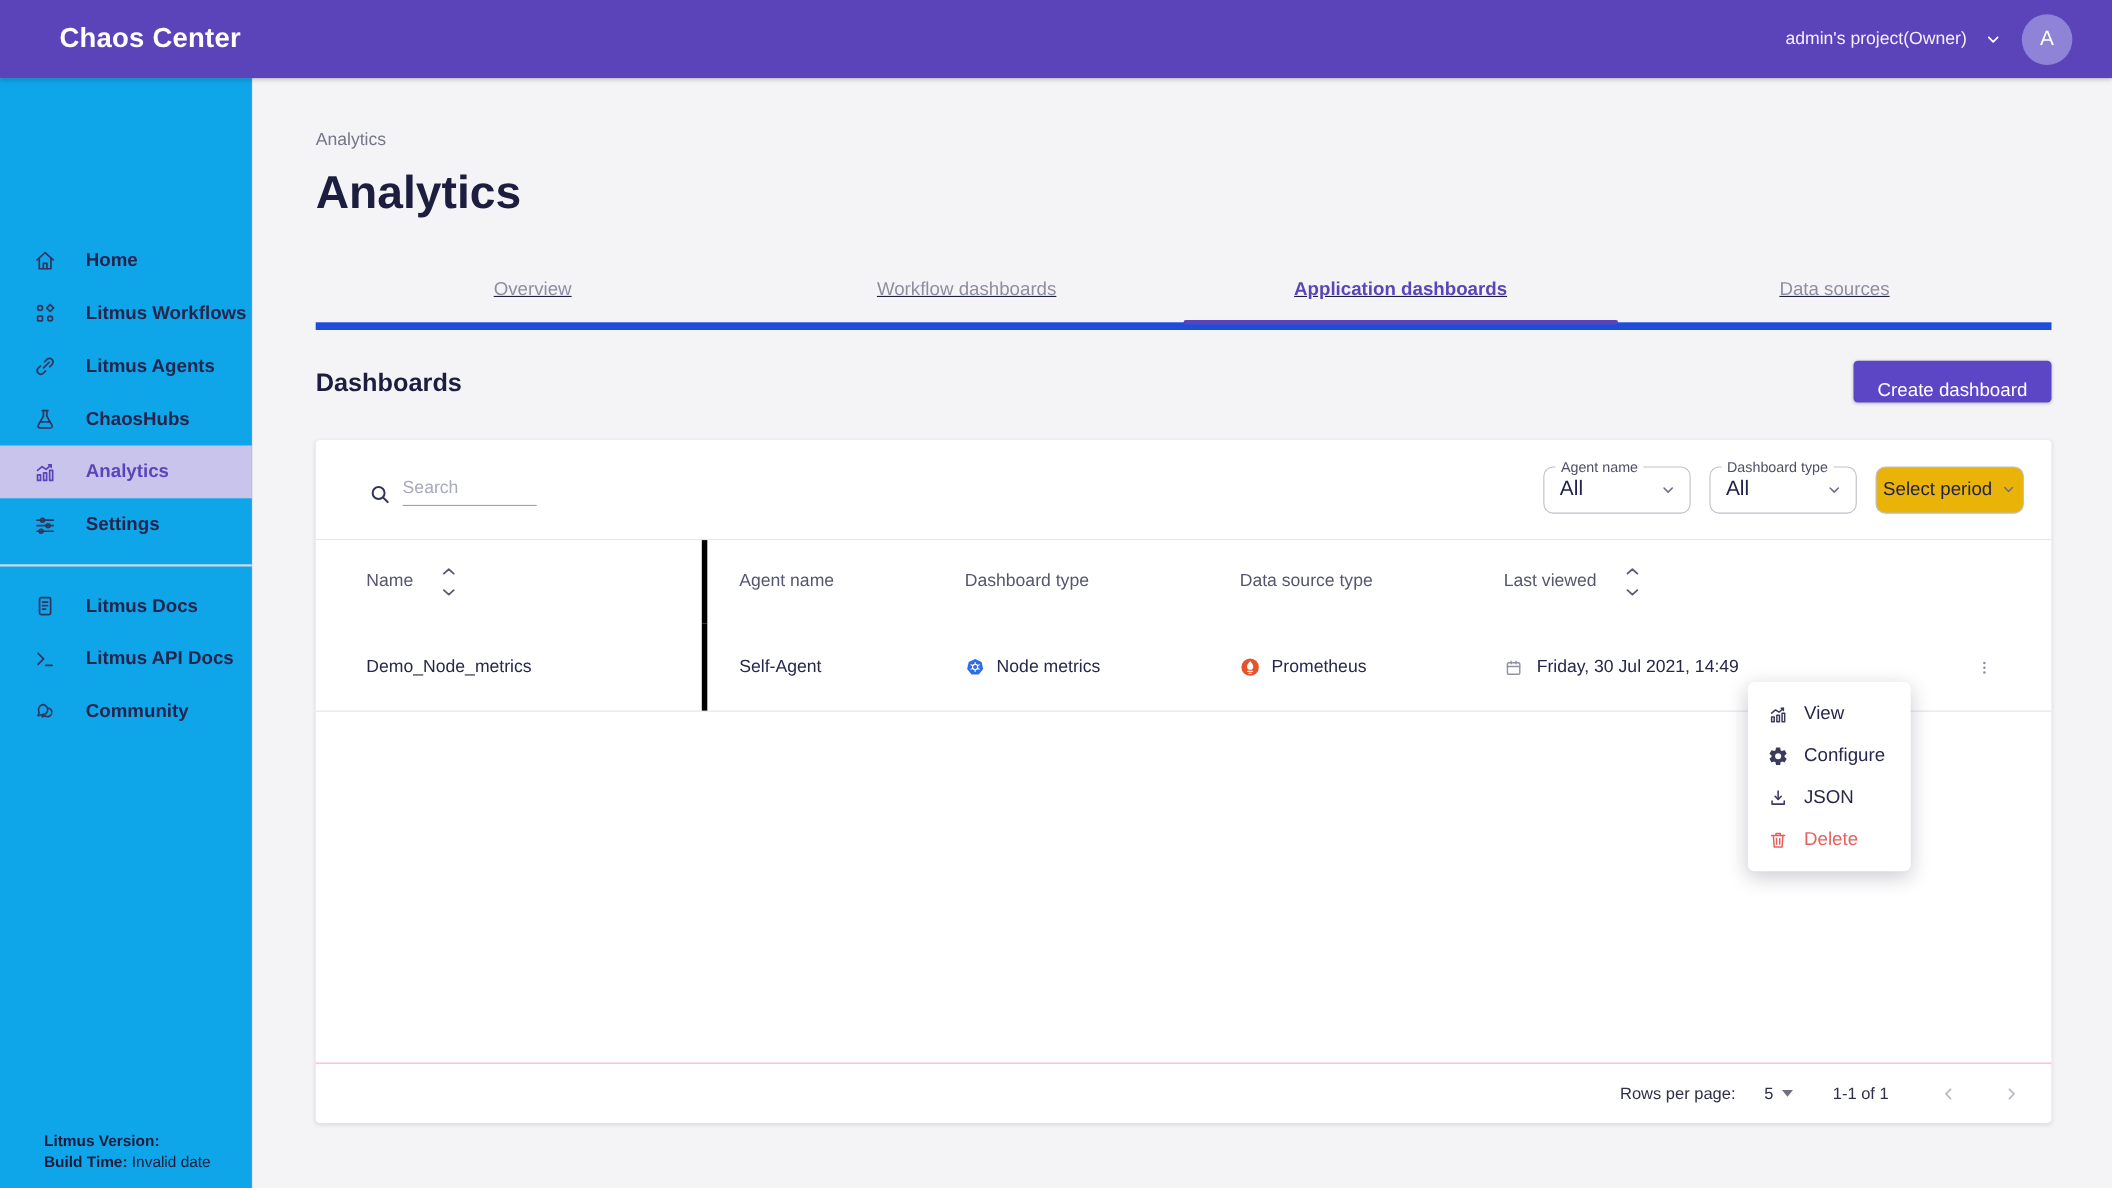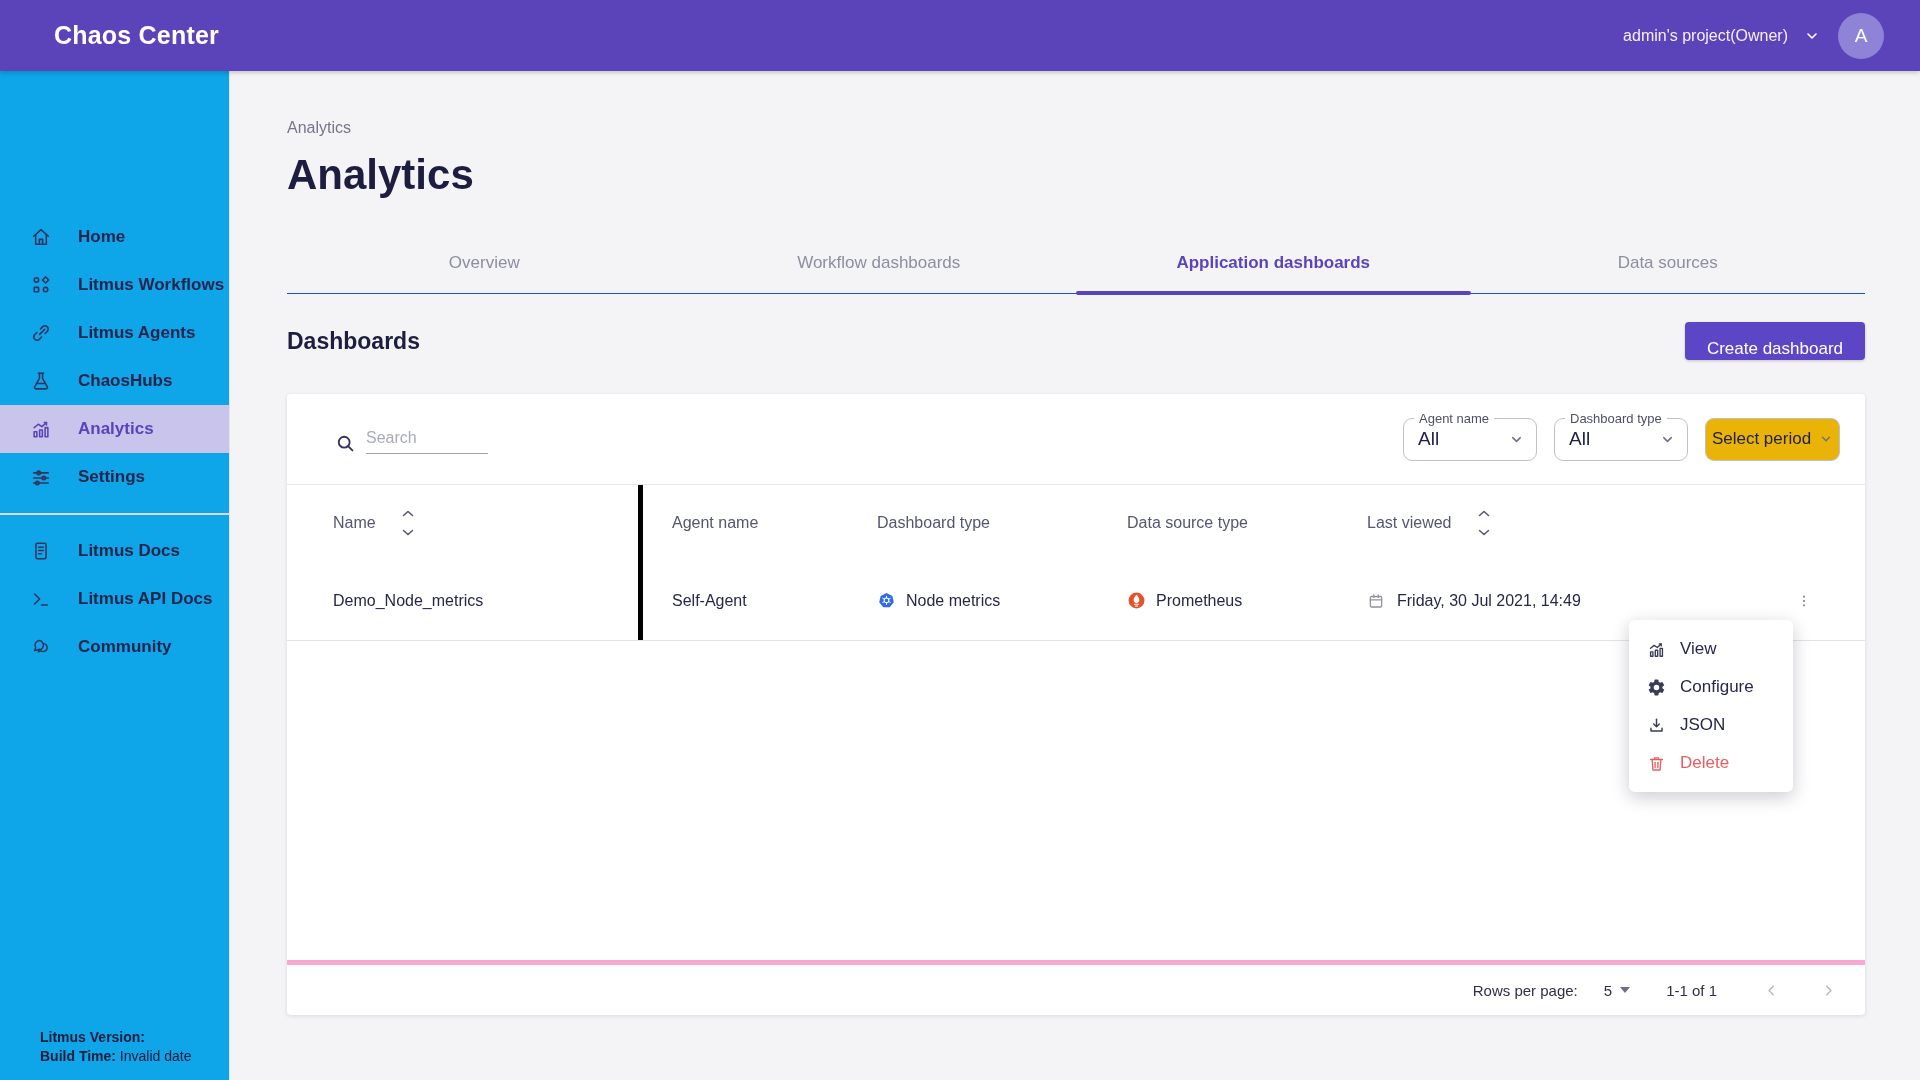--- a/index.html
+++ b/index.html
@@ -55,21 +55,21 @@
 
   
   .main {
     position: absolute; top: 71px; left: 230px; width: 1690px; height: 1009px;
     padding: 48px 55px 0 57px;
   }
   .breadcrumb { font-size: 16px; color: #75768a; }
   .page-title { font-size: 42px; font-weight: 700; color: #1d1d3f; margin-top: 14px; }
 
   
-  .tabs { display: flex; margin-top: 40px; border-bottom: 1px solid #1d4ed8; }
+  .tabs { display: flex; margin-top: 40px; border-bottom: 7px solid #1d4ed8; text-decoration: underline; }
   .tab {
     flex: 1 1 25%; text-align: center; font-size: 17px; color: #8d8e9f;
     padding: 14px 0 20px 0; cursor: pointer; position: relative;
   }
   .tab.active { color: #5b44ba; font-weight: 600; }
   .tab.active::after {
     content: ""; position: absolute; left: 0; right: 0; bottom: -2px;
     height: 4px; background: #5b44ba; border-radius: 2px;
   }
 
@@ -139,34 +139,34 @@
   .sorter { display: flex; flex-direction: column; gap: 12px; margin-left: 26px; cursor: pointer; }
   .sorter svg { color: #585a74; }
   .kebab-btn {
     width: 34px; height: 34px; border: none; background: transparent; cursor: pointer;
     display: flex; align-items: center; justify-content: center; border-radius: 50%;
   }
   .table-spacer { flex: 1; }
 
   
   .pagination {
-    height: 55px; border-top: 5px solid #f9a8d4;
+    height: 55px; border-top: 1px solid #f9a8d4;
     display: flex; align-items: center; justify-content: flex-end;
     padding-right: 22px; gap: 0; color: #2f3048;
   }
   .rpp-label { font-size: 15px; }
   .rpp-value { font-size: 15px; display: flex; align-items: center; gap: 8px; margin: 0 36px 0 26px; cursor: pointer; }
   .tri-down { width: 0; height: 0; border-left: 5px solid transparent; border-right: 5px solid transparent; border-top: 6px solid #6e6f85; }
   .range-label { font-size: 15px; margin-right: 40px; }
   .page-nav { background: none; border: none; cursor: pointer; padding: 6px; color: #b8b9c4; }
   .page-nav + .page-nav { margin-left: 28px; }
 
   
   .context-menu {
-    position: absolute; left: 1629px; top: 620px; width: 164px;
+    position: absolute; left: 1589px; top: 620px; width: 148px;
     background: #fff; border-radius: 6px; z-index: 40;
     box-shadow: 0 5px 18px rgba(20,20,50,.22);
     padding: 10px 0;
   }
   .menu-item {
     display: flex; align-items: center; gap: 14px;
     padding: 9px 18px; font-size: 17px; color: #26274a; cursor: pointer;
   }
   .menu-item .mi-icon { width: 19px; height: 19px; color: #3a3b58; flex: 0 0 19px; }
   .menu-item.danger { color: #e5605c; }

